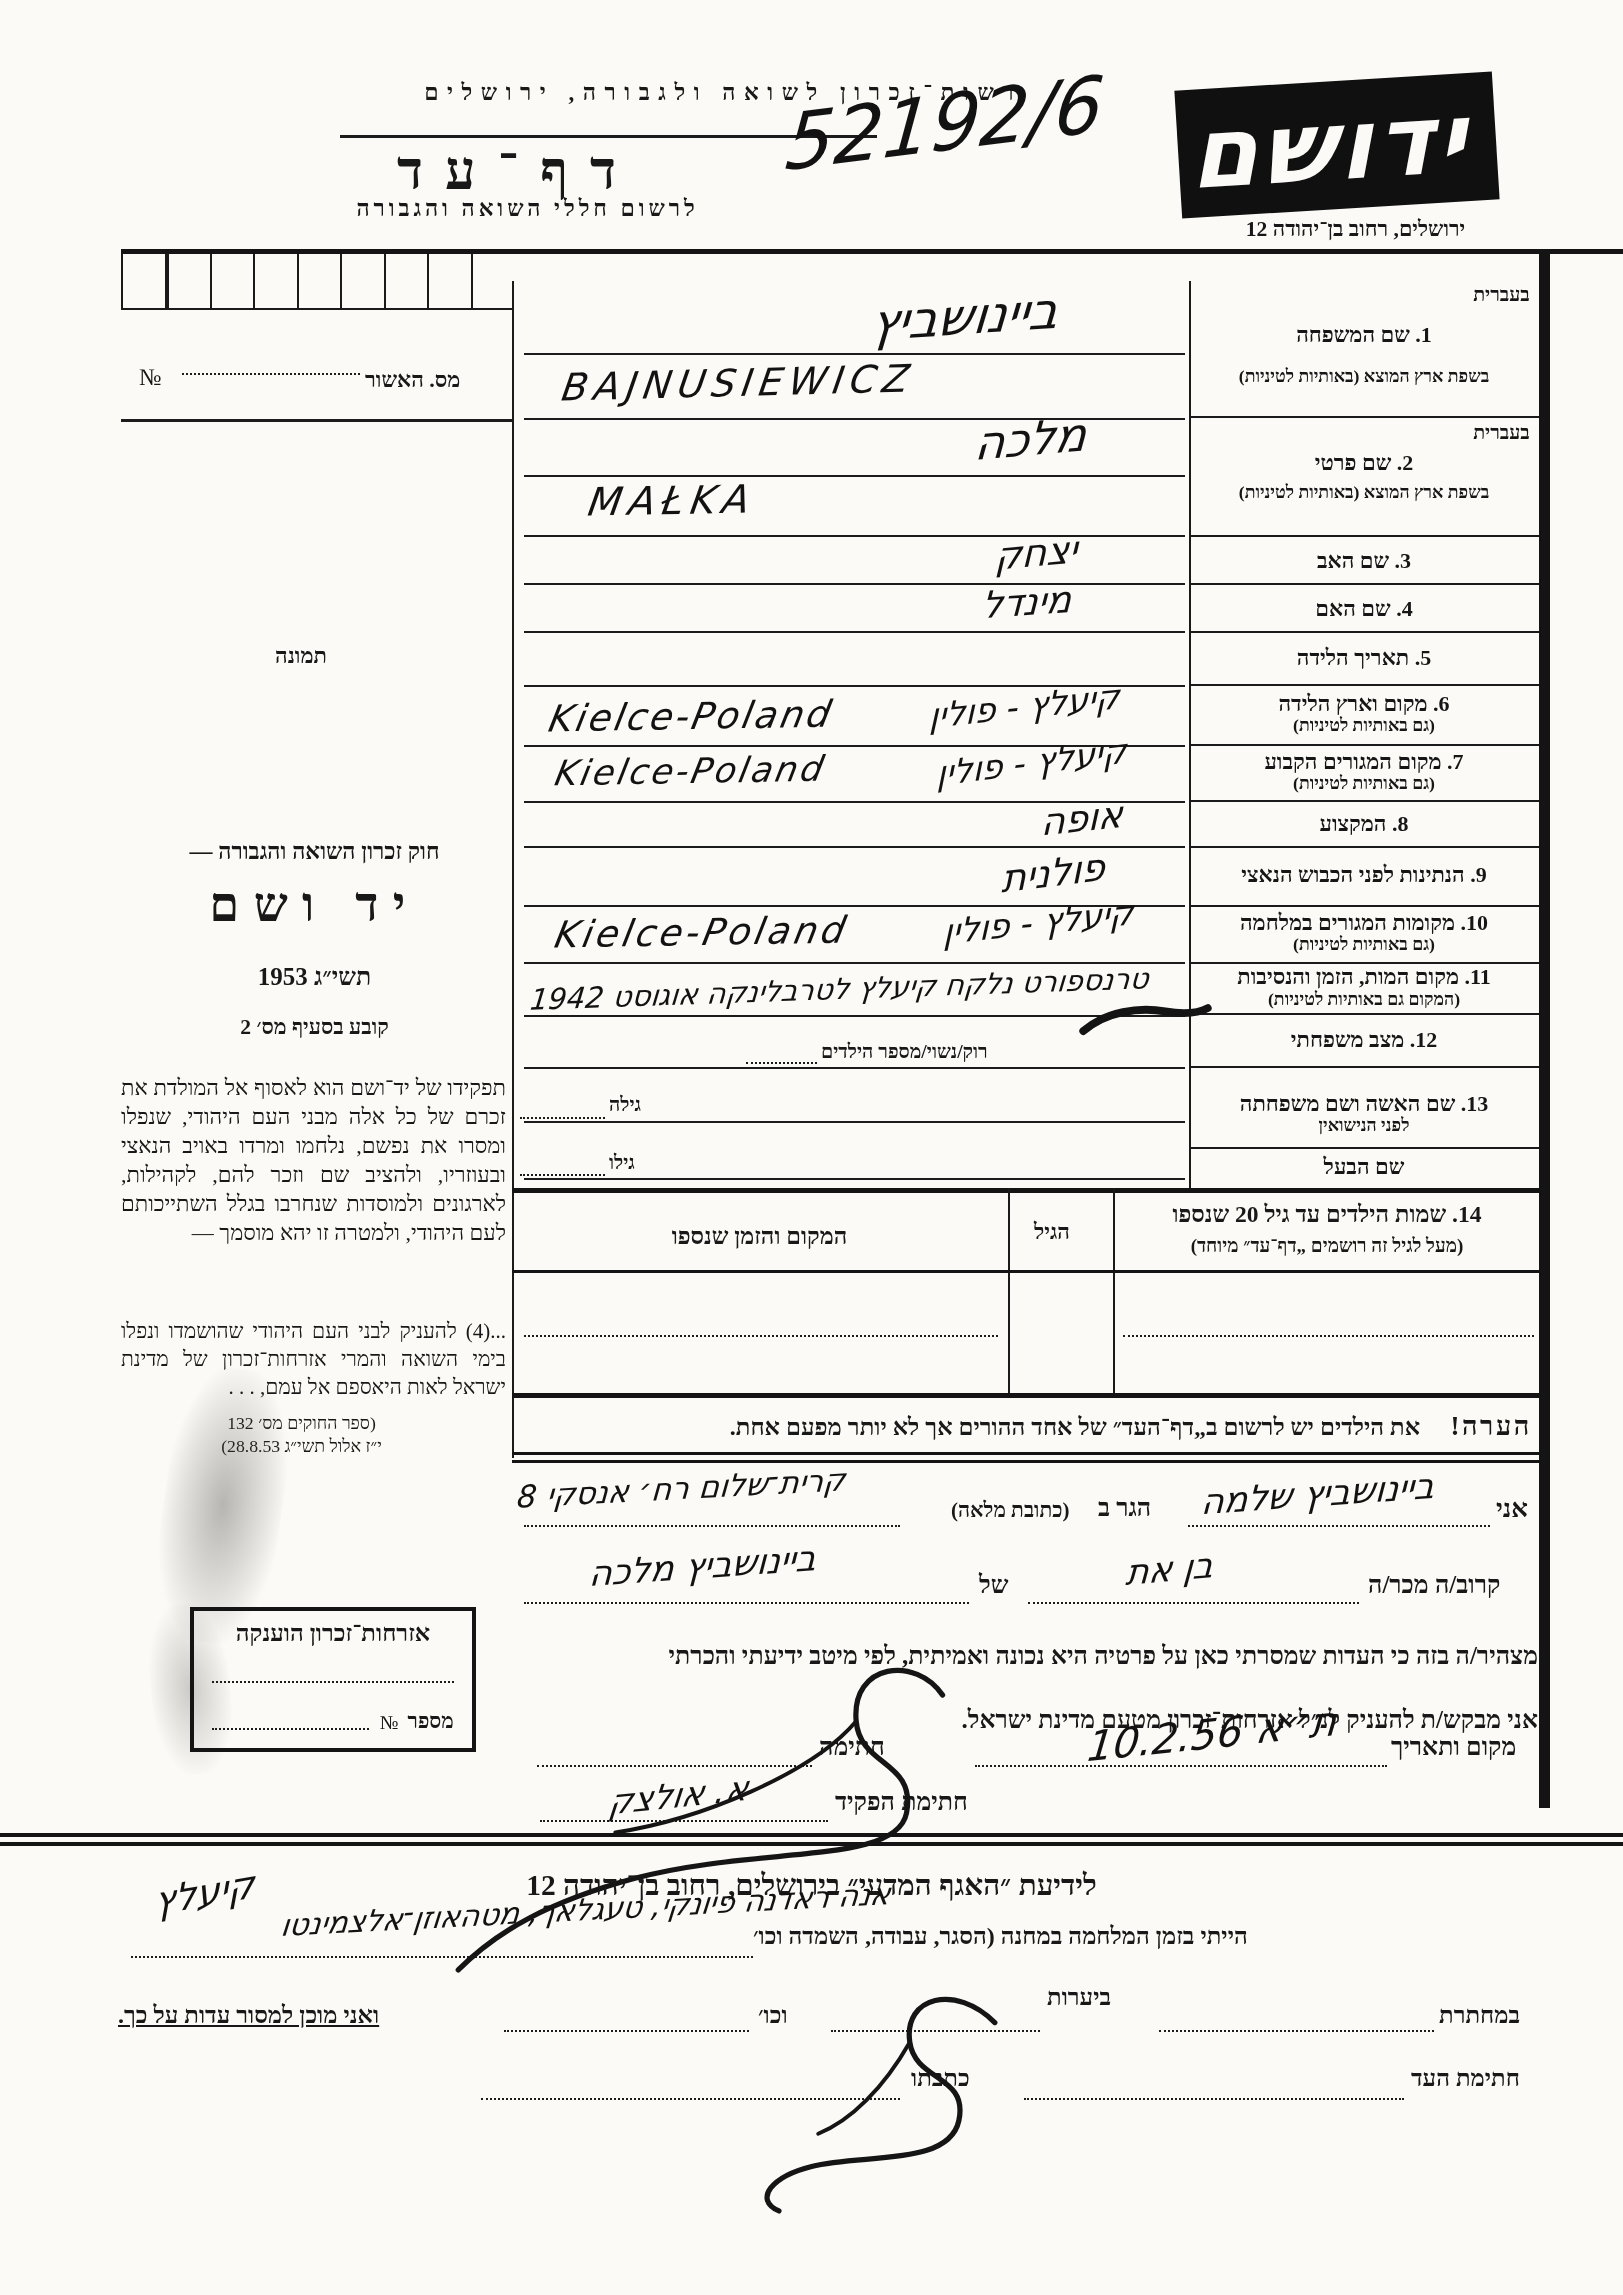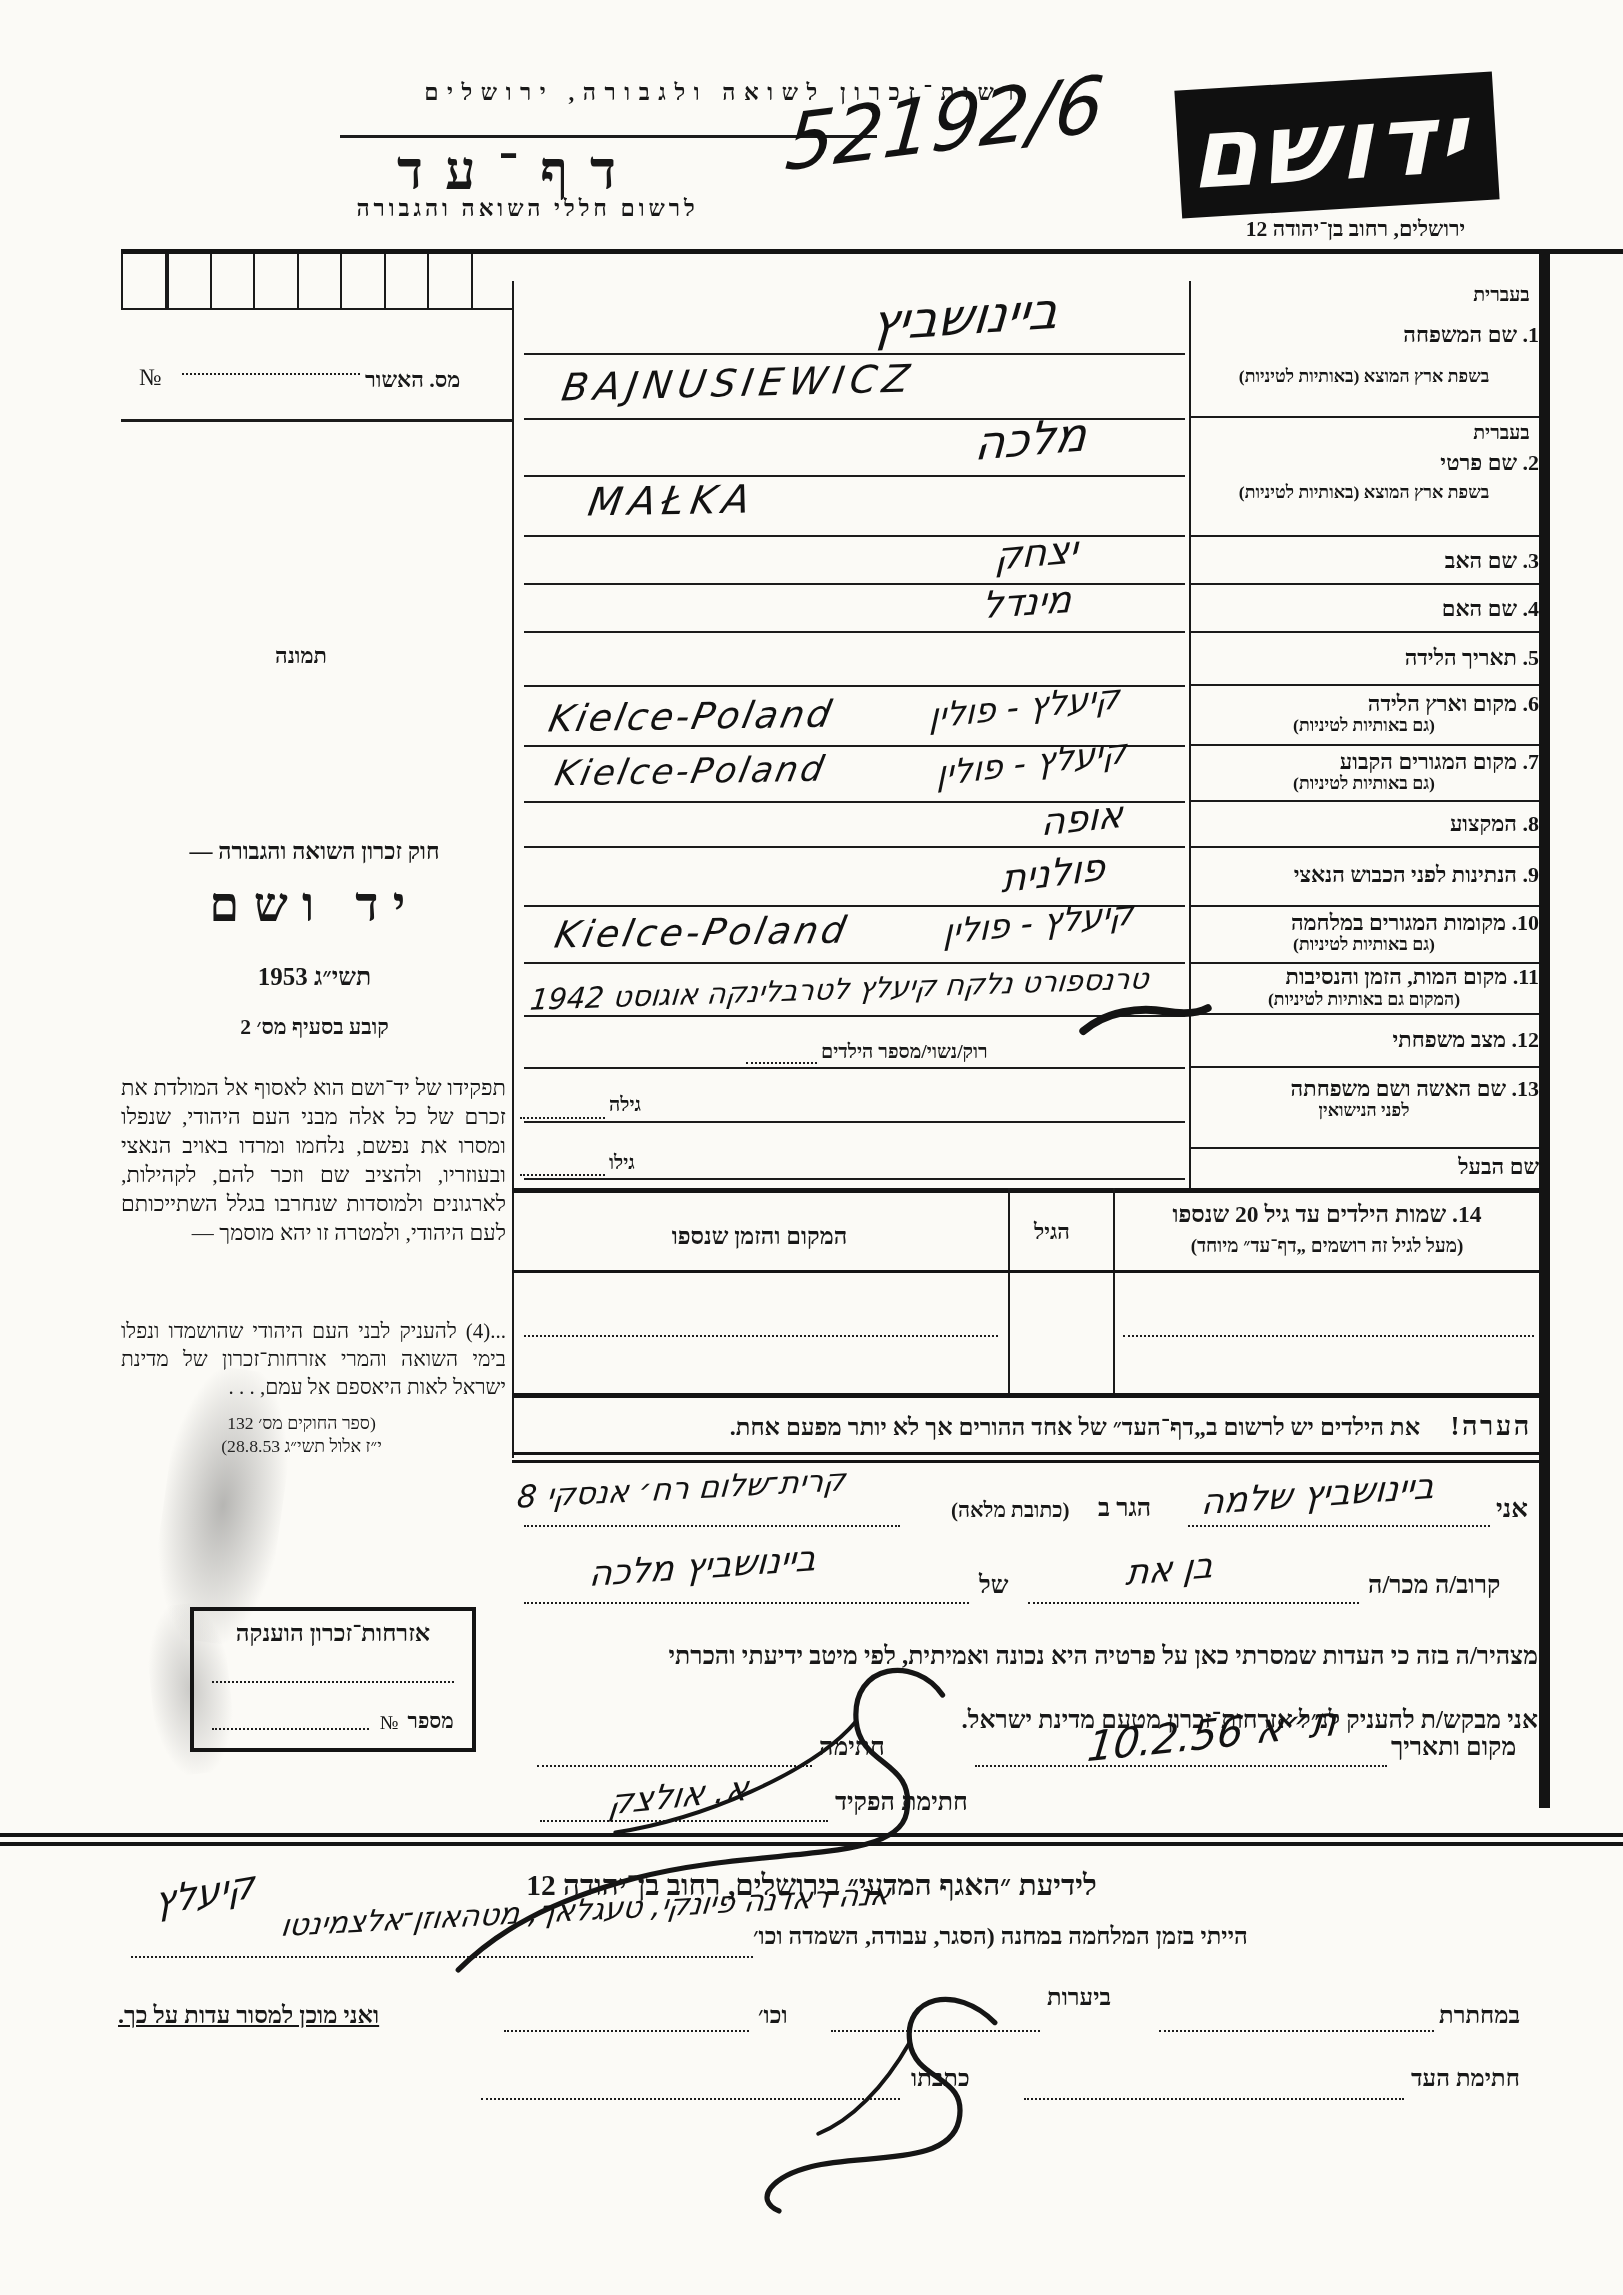--- a/index.html
+++ b/index.html
@@ -9,21 +9,21 @@
   .print{font-family:"Liberation Serif","DejaVu Sans",serif;color:#181818;}
   .b{font-weight:bold;}
   .ctr{text-align:center;}
   .rgt{text-align:right;}
   .hand{font-family:"DejaVu Sans",sans-serif;font-style:italic;color:#121212;white-space:nowrap;}
   .line-solid{border-bottom:2px solid #1c1c1c;height:0;}
   .line-heavy{background:#141414;}
   .line-dot{border-bottom:2.6px dotted #1c1c1c;height:0;}
   .lblrow{left:1189px;width:350px;border-bottom:2px solid #1a1a1a;overflow:visible;}
   .lblrow .lang{font-size:19.6px;font-weight:bold;text-align:right;padding:3.9px 9.2px 0 0;line-height:1.05;}
-  .lblrow .main{font-size:22px;font-weight:bold;line-height:1.15;}
+  .lblrow .main{font-size:22px;font-weight:bold;text-align:center;line-height:1.15;}
   .lblrow .sub{font-size:17.7px;font-weight:bold;text-align:center;line-height:1.1;}
   .entry{left:524px;width:661px;border-bottom:2px solid #1b1b1b;}
   .smallprint{font-size:19.6px;font-weight:bold;}
   .vline{width:2px;background:#1a1a1a;}
   .smudge{background:radial-gradient(ellipse at center,rgba(70,70,70,.38),rgba(90,90,90,.12) 55%,transparent 75%);}
   svg{overflow:visible;}
 </style>
 </head>
 <body>
 
@@ -126,21 +126,21 @@
   <div class="sub">(גם באותיות לטיניות)</div>
 </div>
 <div class="abs lblrow" style="top:963px;height:50px;">
   <div class="main" style="margin-top:1.3px;"><span>11.</span> <span>מקום המות, הזמן והנסיבות</span></div>
   <div class="sub">(המקום גם באותיות לטיניות)</div>
 </div>
 <div class="abs lblrow" style="top:1016px;height:50px;">
   <div class="main" style="margin-top:10.5px;"><span>12.</span> <span>מצב משפחתי</span></div>
 </div>
 <div class="abs lblrow" style="top:1068px;height:79px;">
-  <div class="main" style="margin-top:8px;"><span>13.</span> <span>שם האשה ושם משפחתה</span></div>
+  <div class="main" style="margin-top:23px;"><span>13.</span> <span>שם האשה ושם משפחתה</span></div>
   <div class="sub">לפני הנישואין</div>
 </div>
 <div class="abs lblrow" style="top:1149px;height:38px;border-bottom:none;">
   <div class="main" style="margin-top:5.2px;"><span>שם הבעל</span></div>
 </div>
 
 <div class="abs entry" style="top:353px;"></div>
 <div class="abs entry" style="top:418px;"></div>
 <div class="abs entry" style="top:475px;"></div>
 <div class="abs entry" style="top:535px;"></div>

